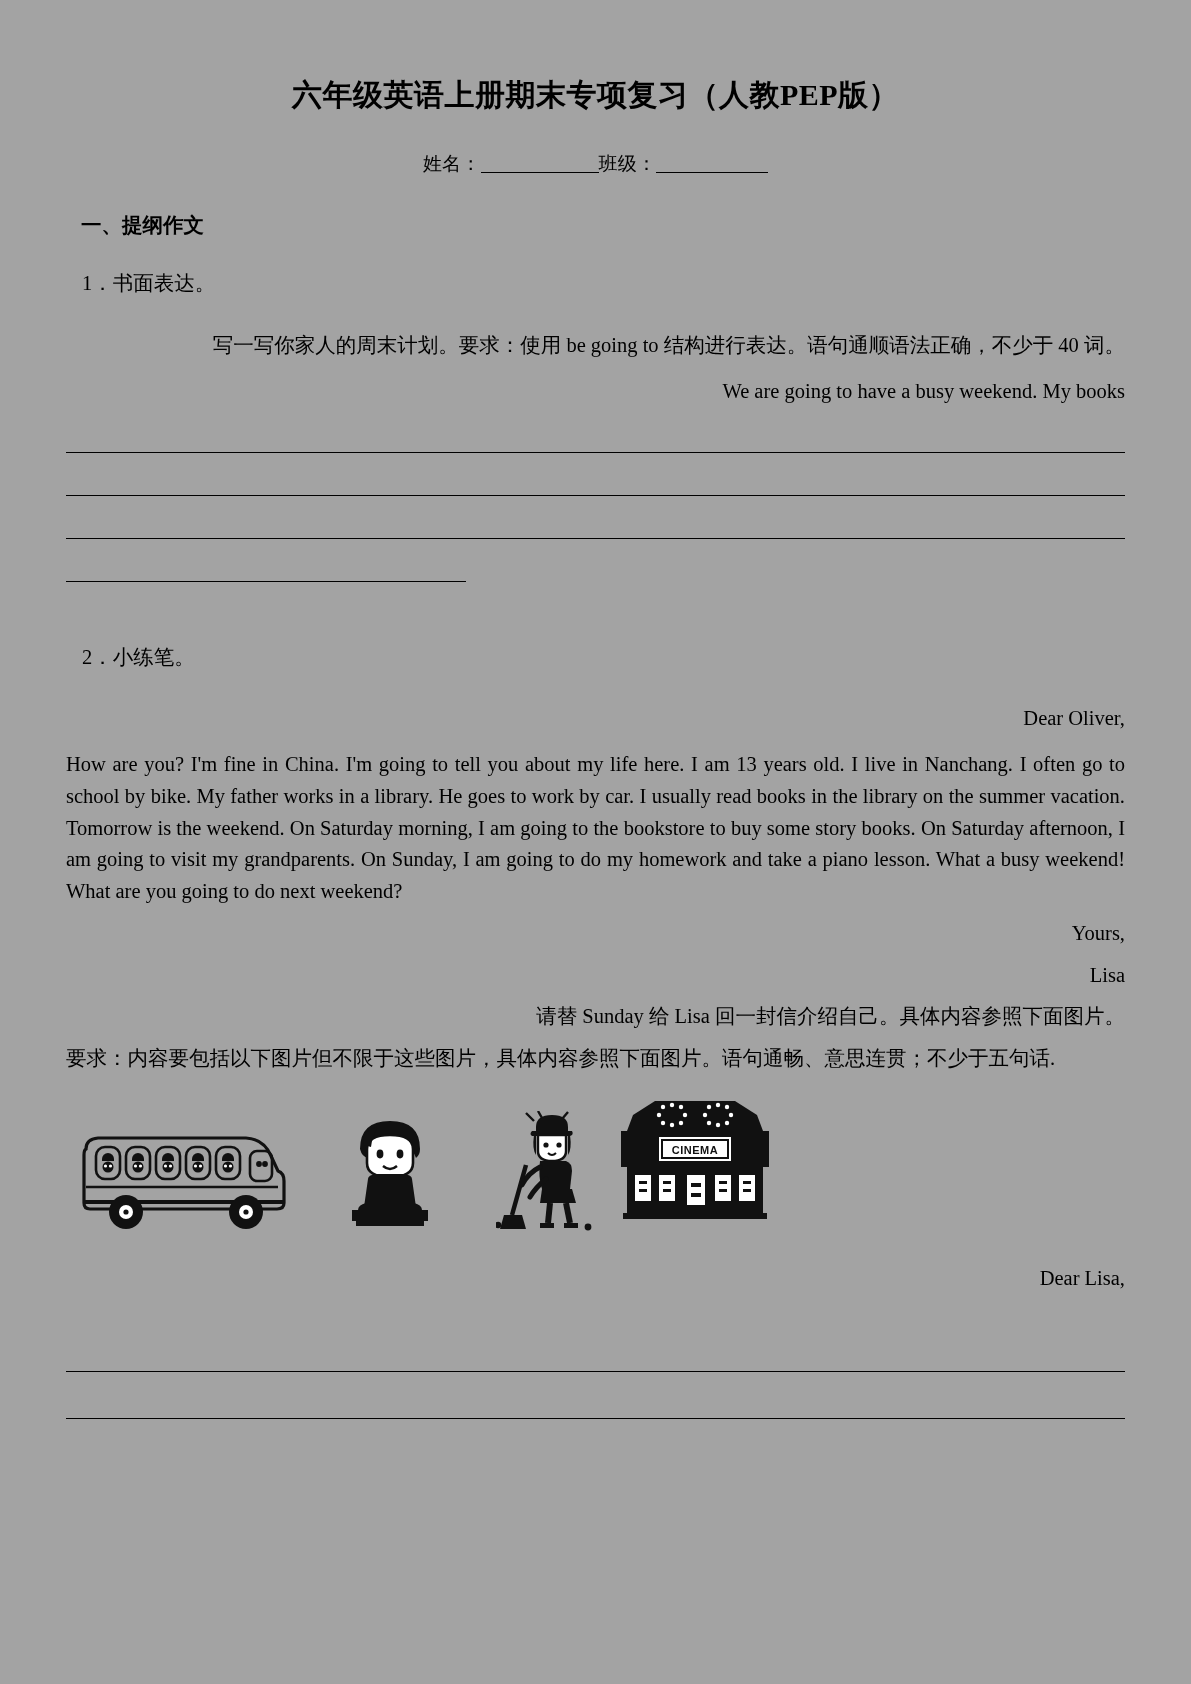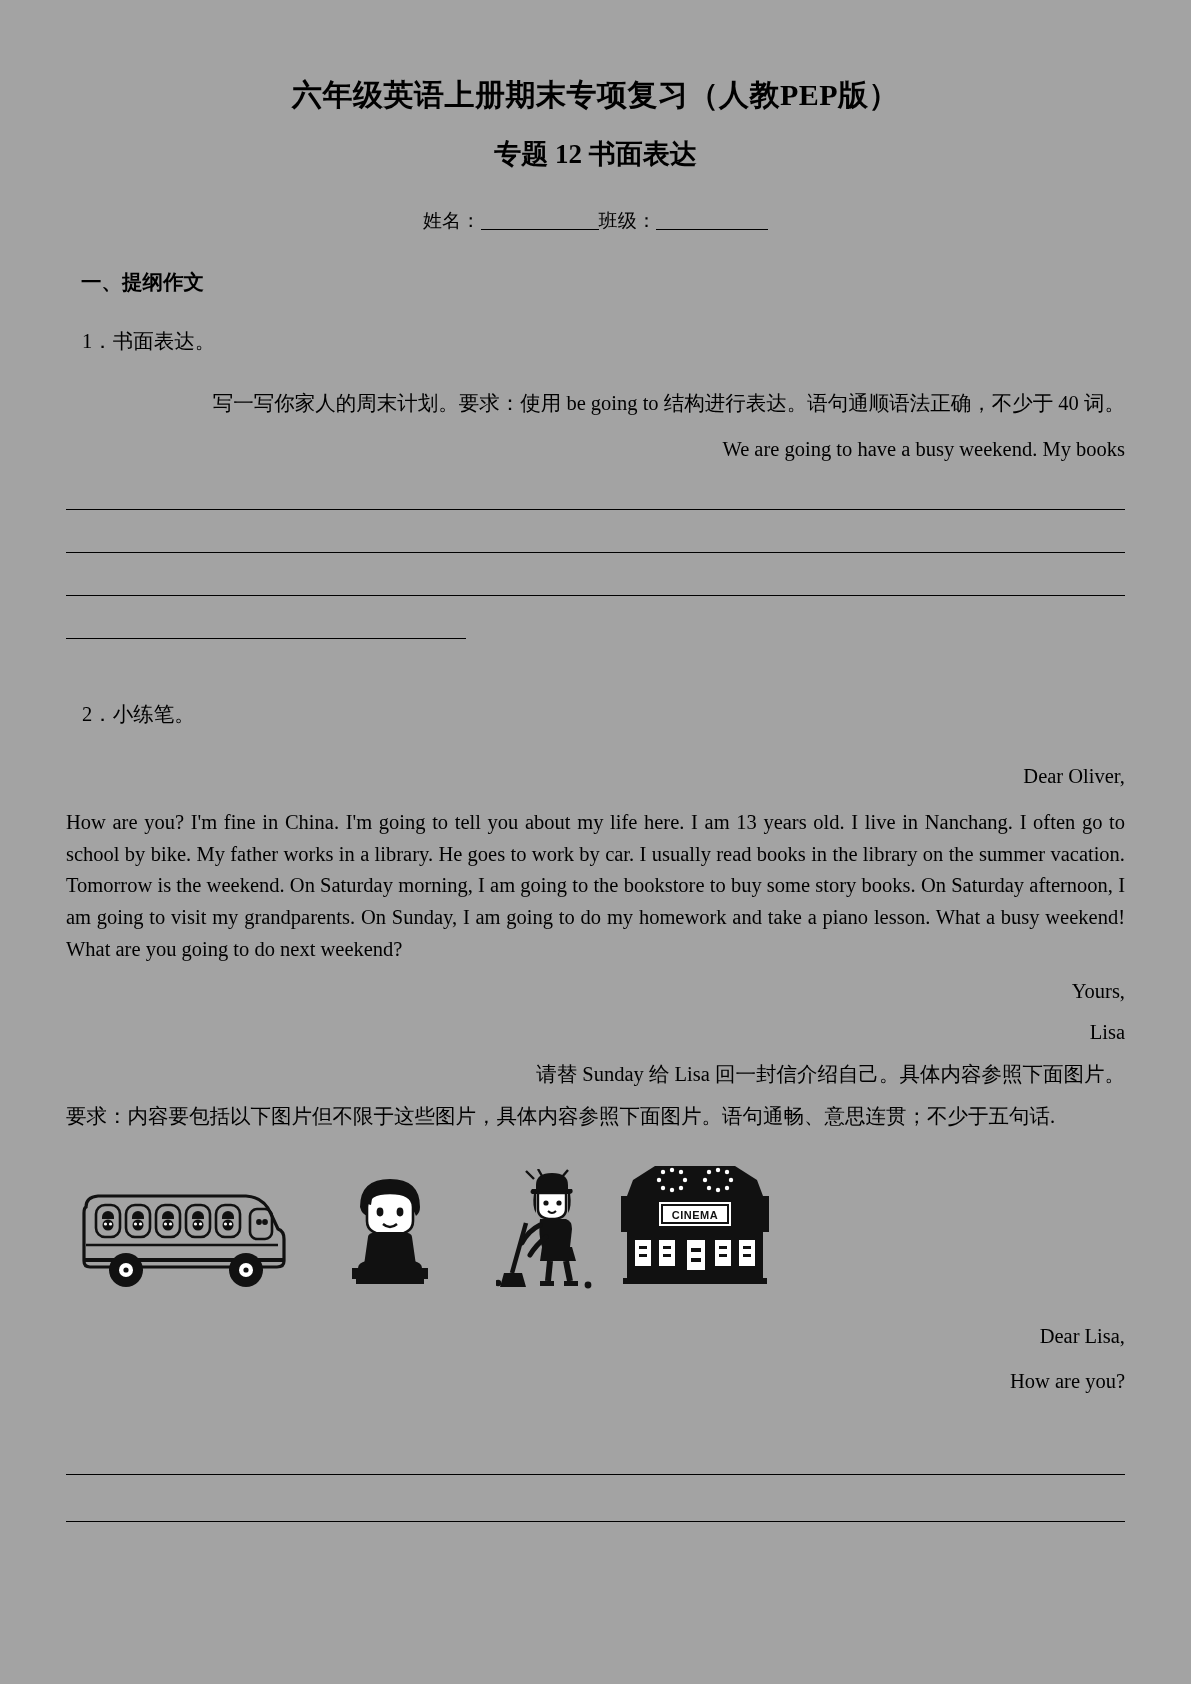--- a/index.html
+++ b/index.html
@@ -111,21 +111,20 @@
 
   .spacer-lg { height: 44px; }
 </style>
 </head>
 <body>
 
 <div class="page">
 
   <h1 class="doc-title">六年级英语上册期末专项复习（人教PEP版）</h1>
 
-  <h2 class="doc-subtitle">专题 12  书面表达</h2>
 
   <p class="name-class-line">
     <span>姓名：</span><span class="blank-rule"></span><span>班级：</span><span class="blank-rule short"></span>
   </p>
 
   <p class="section-head">一、提纲作文</p>
 
   <p class="num-item" style="padding-top:12px">1．书面表达。</p>
 
   <p class="txt">写一写你家人的周末计划。要求：使用 be going to 结构进行表达。语句通顺语法正确，不少于 40 词。</p>
@@ -265,21 +264,21 @@
 
         <path d="M30 54 L16 104" stroke="#111" stroke-width="4.5" fill="none"></path>
 
         <path d="M8 104 L26 104 L30 118 L4 118 Z" fill="#111"></path>
 
         <circle cx="2" cy="114" r="3.2" fill="#111"></circle>
         <circle cx="92" cy="116" r="3.4" fill="#111"></circle>
       </svg>
     </div>
 
-    <div class="fig" style="left:545px;bottom:5px">
+    <div class="fig" style="left:545px;bottom:12px">
       <svg width="168" height="128" viewBox="0 0 168 128" aria-hidden="true">
 
         <path d="M22 18 L44 4 L124 4 L146 18 L152 34 L16 34 Z" fill="#111"></path>
 
         <rect x="10" y="34" width="148" height="36" fill="#111"></rect>
 
         <g fill="#fff">
           <g>
             <circle cx="52" cy="10" r="2.2"></circle>
               <circle cx="61" cy="8" r="2.2"></circle>
@@ -329,20 +328,19 @@
         </g>
 
         <rect x="12" y="116" width="144" height="6" fill="#111"></rect>
       </svg>
     </div>
 
   </div>
 
   <p class="txt" style="padding-top:26px">Dear Lisa,</p>
 
-  <p class="txt">How are you?</p>
 
   <div class="bottom-rules">
     <div class="rule-line"></div>
     <div class="rule-line"></div>
   </div>
 
 </div>
 
 </body></html>

